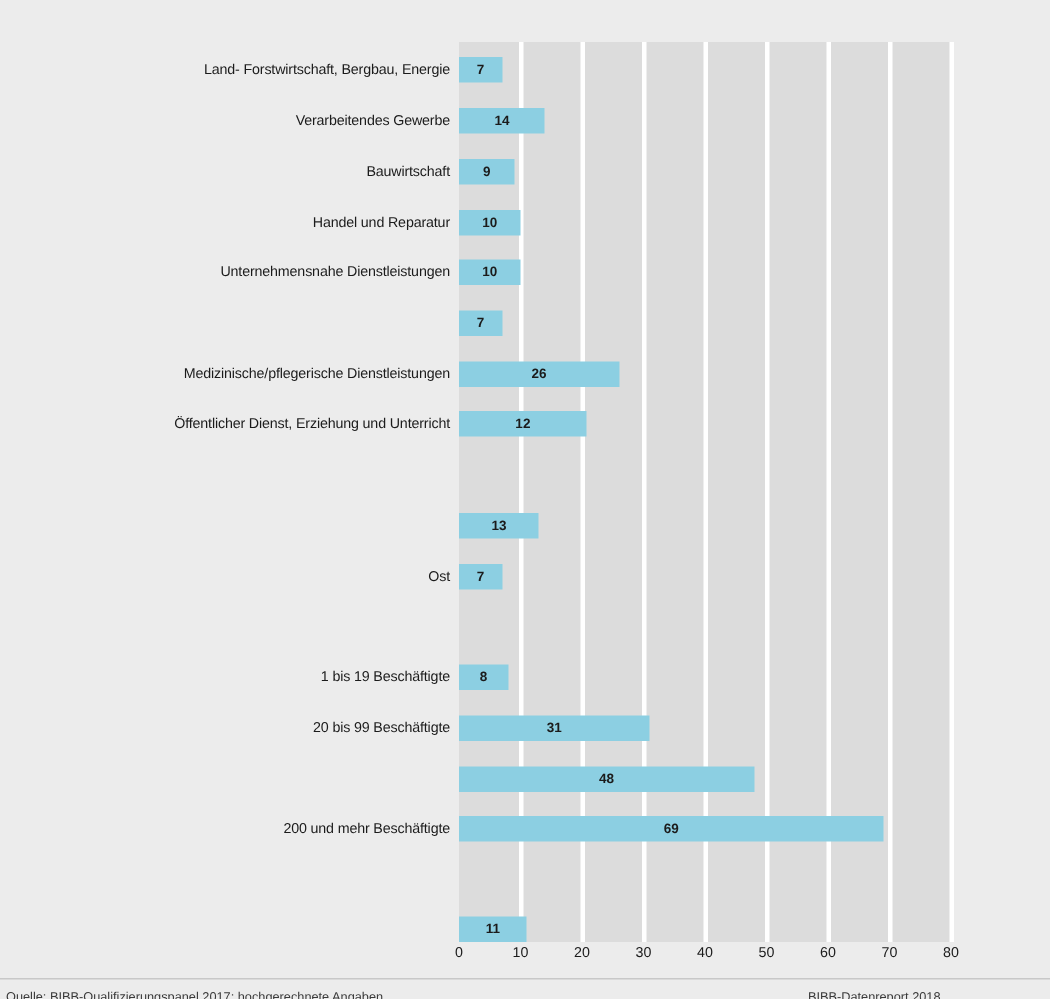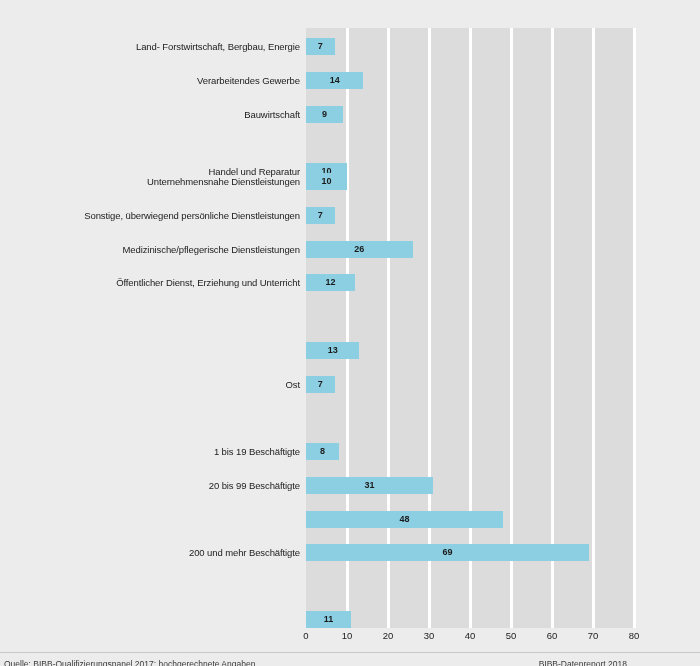--- a/index.html
+++ b/index.html
@@ -155,51 +155,50 @@
           <div class="bar-value">14</div>
         </div>
       </div>
       <div class="row" style="top: 90px;">
         <div class="row-label">Bauwirtschaft</div>
         <div class="bar-wrap" style="width: 36.9px;">
           <div class="bar" style="width: 100%; background: rgb(140, 207, 226);"></div>
           <div class="bar-value">9</div>
         </div>
       </div>
-      <div class="row" style="top: 124px; margin-top: 23px;">
+      <div class="row" style="top: 124px;">
         <div class="row-label">Handel und Reparatur</div>
         <div class="bar-wrap" style="width: 41px;">
           <div class="bar" style="width: 100%; background: rgb(140, 207, 226);"></div>
           <div class="bar-value">10</div>
         </div>
       </div>
       <div class="row" style="top: 157px;">
         <div class="row-label">Unternehmensnahe Dienstleistungen</div>
         <div class="bar-wrap" style="width: 41px;">
           <div class="bar" style="width: 100%; background: rgb(140, 207, 226);"></div>
           <div class="bar-value">10</div>
         </div>
       </div>
       <div class="row" style="top: 191px;">
-        <div class="row-label">Sonstige, überwiegend persönliche Dienstleistungen</div>
         <div class="bar-wrap" style="width: 28.7px;">
           <div class="bar" style="width: 100%; background: rgb(140, 207, 226);"></div>
           <div class="bar-value">7</div>
         </div>
       </div>
       <div class="row" style="top: 225px;">
         <div class="row-label">Medizinische/pflegerische Dienstleistungen</div>
         <div class="bar-wrap" style="width: 106.6px;">
           <div class="bar" style="width: 100%; background: rgb(140, 207, 226);"></div>
           <div class="bar-value">26</div>
         </div>
       </div>
       <div class="row" style="top: 258px;">
         <div class="row-label">Öffentlicher Dienst,  Erziehung und Unterricht</div>
-        <div class="bar-wrap" style="width: 49.2px;">
+        <div class="bar-wrap" style="width: 49.2px; padding-left: 36px;">
           <div class="bar" style="width: 100%; background: rgb(140, 207, 226);"></div>
           <div class="bar-value">12</div>
         </div>
       </div>
       <div class="row" style="top: 326px;">
         <div class="bar-wrap" style="width: 53.3px;">
           <div class="bar" style="width: 100%; background: rgb(140, 207, 226);"></div>
           <div class="bar-value">13</div>
         </div>
       </div>

